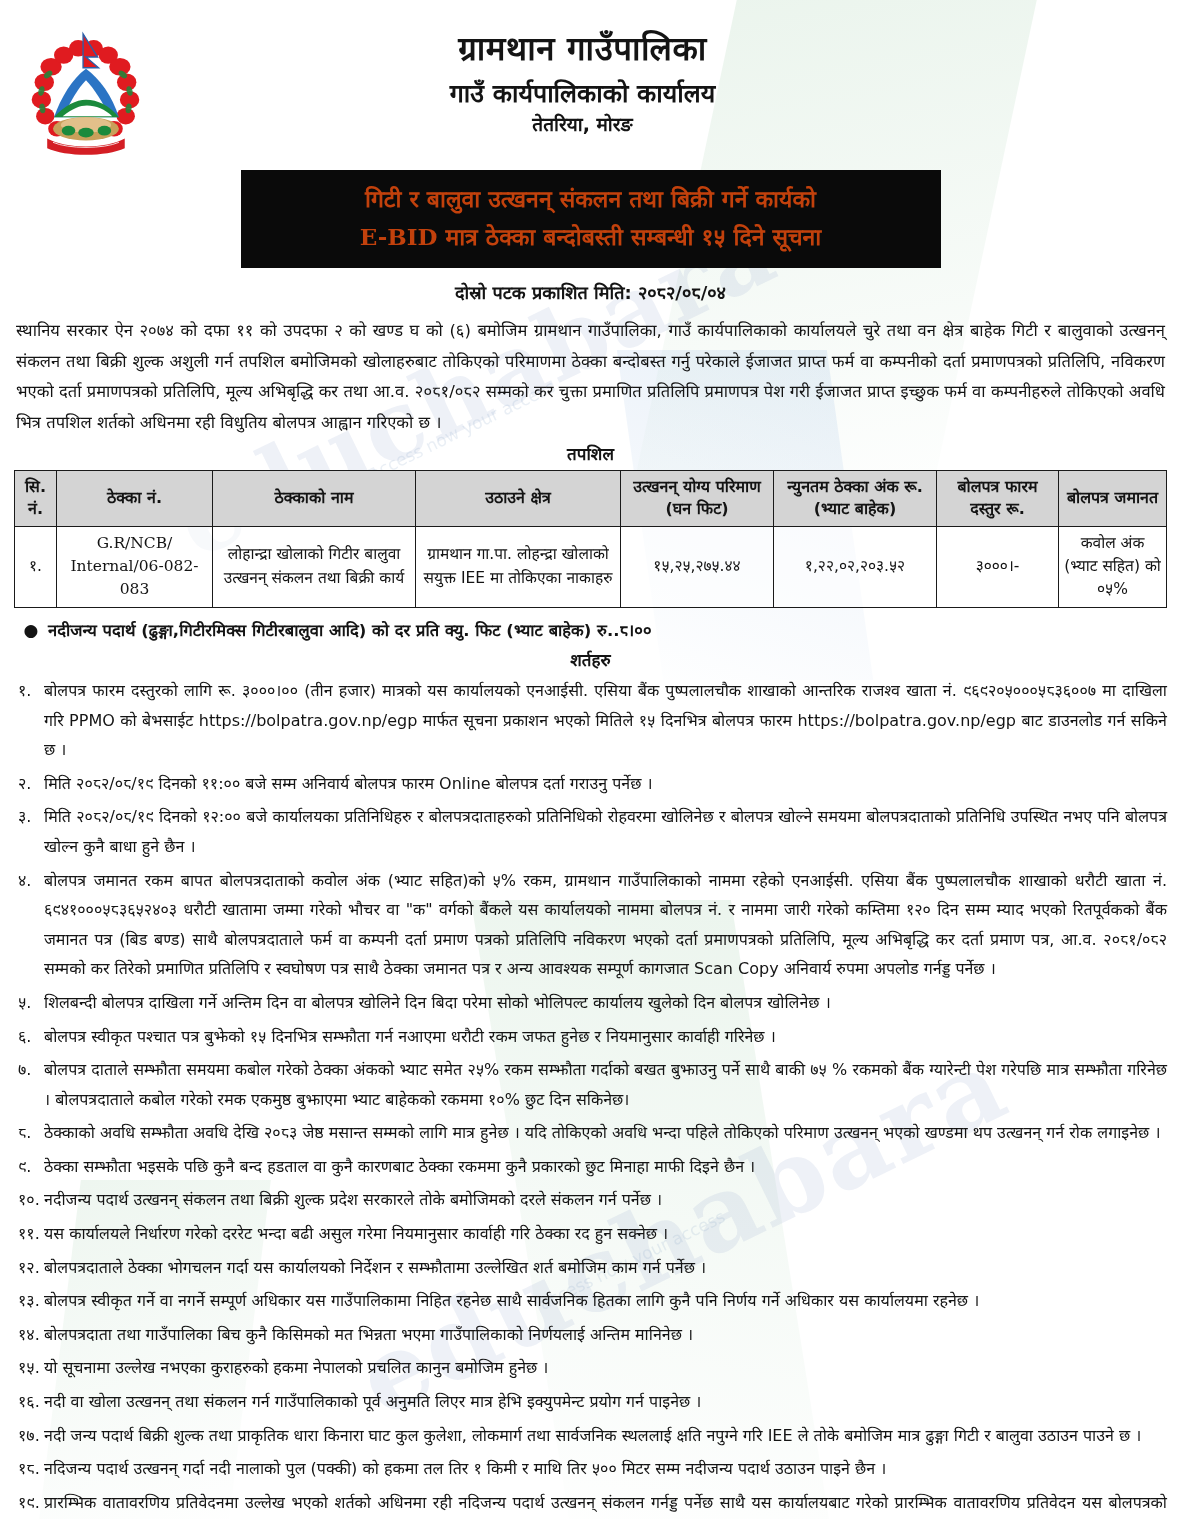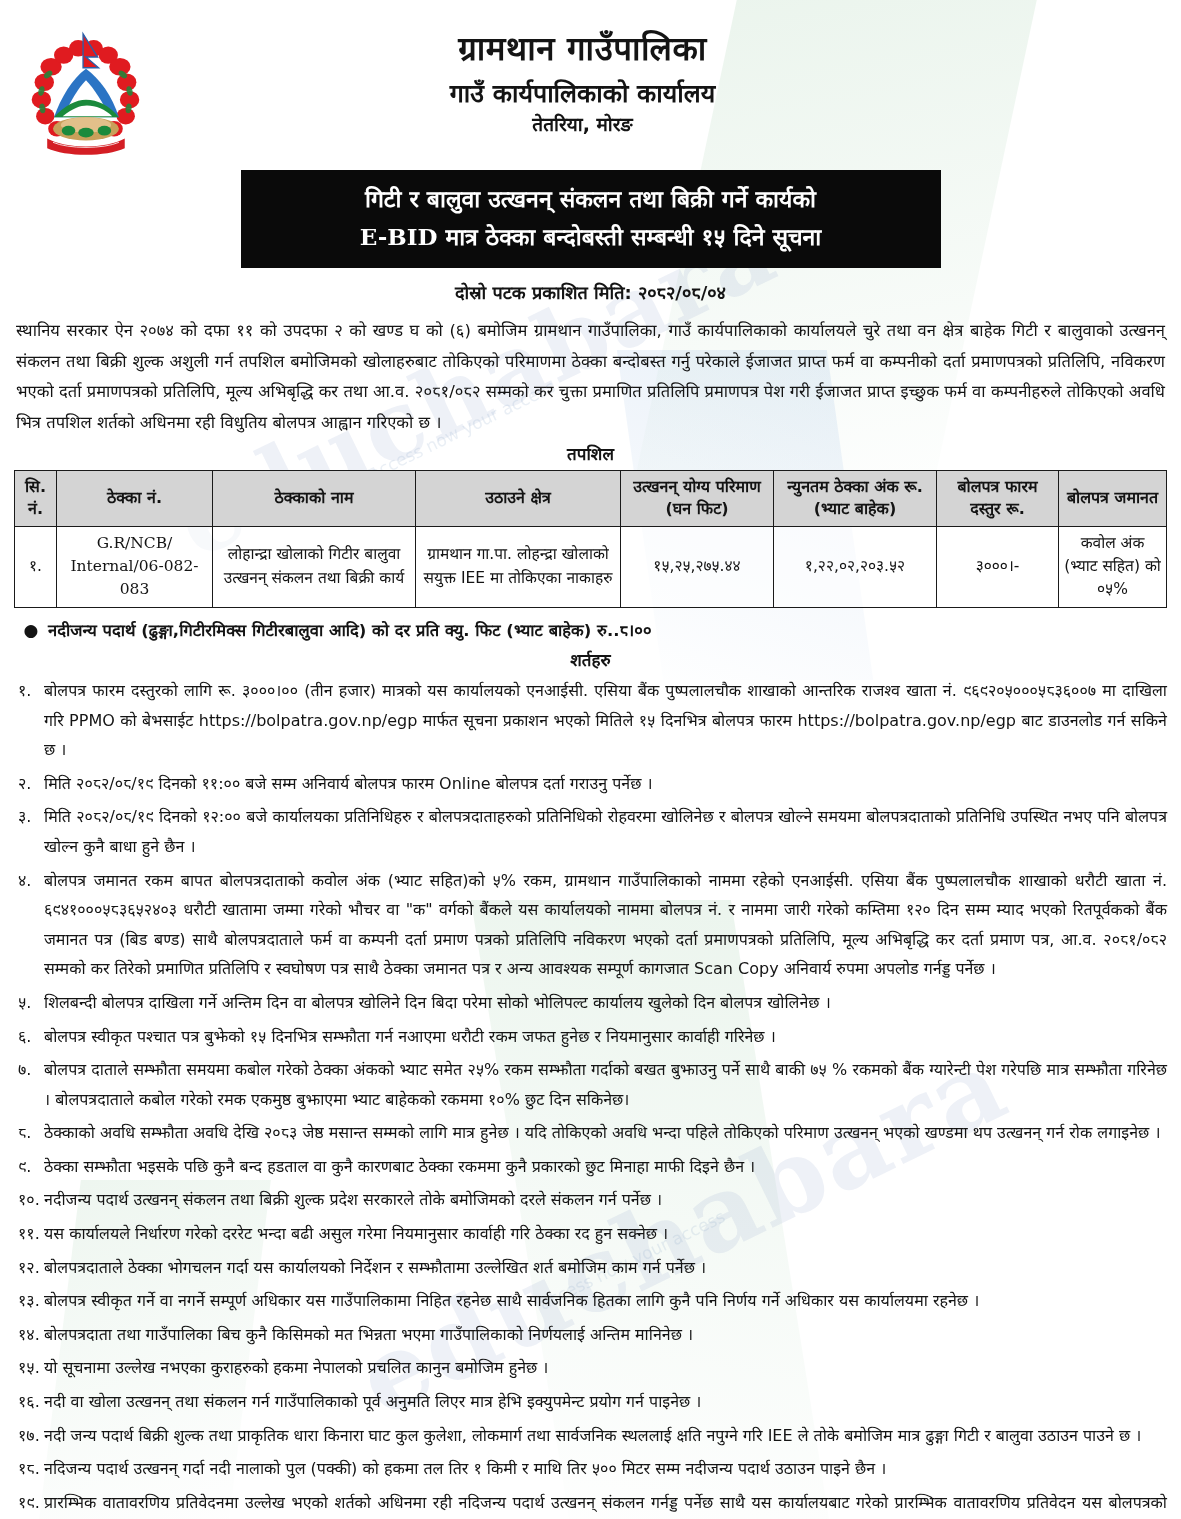--- a/index.html
+++ b/index.html
@@ -119,21 +119,21 @@
   }
   .org-place, .org-province {
     font-size: 19px;
     font-weight: bold;
     line-height: 1.45;
   }
 
   
   .banner {
     background: #0a0a0a;
-    color: #ffffff;
+    color: #c2410c;
     margin: 10px auto 0 auto;
     width: 700px;
     padding: 12px 18px 14px 18px;
     box-sizing: border-box;
     text-align: center;
   }
   .banner-line-1 {
     font-size: 23px;
     font-weight: bold;
     line-height: 1.5;

